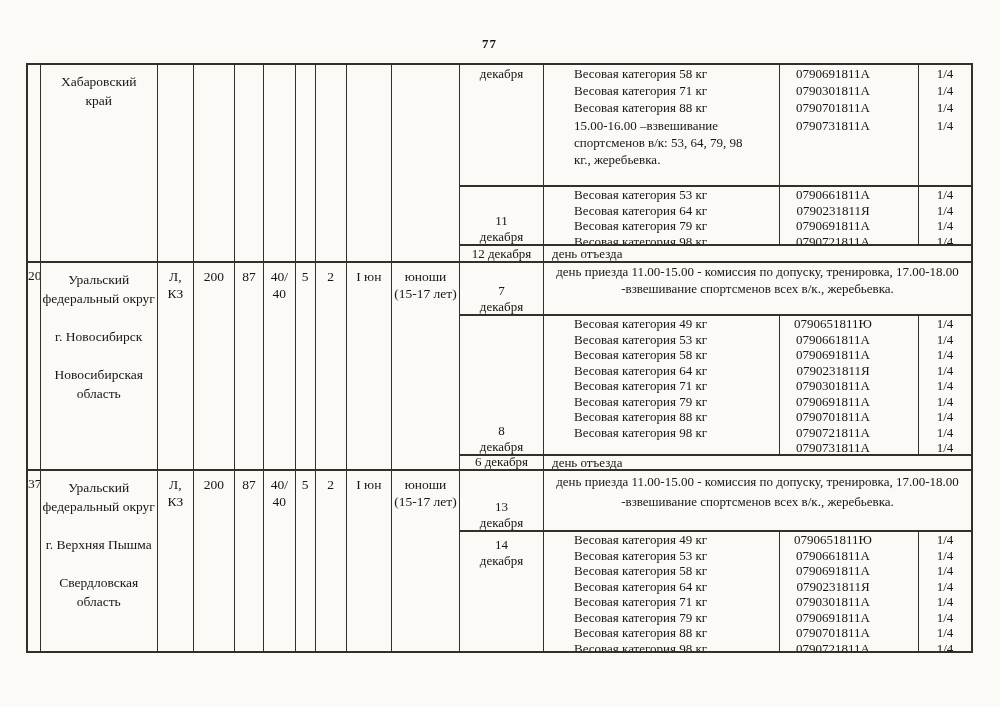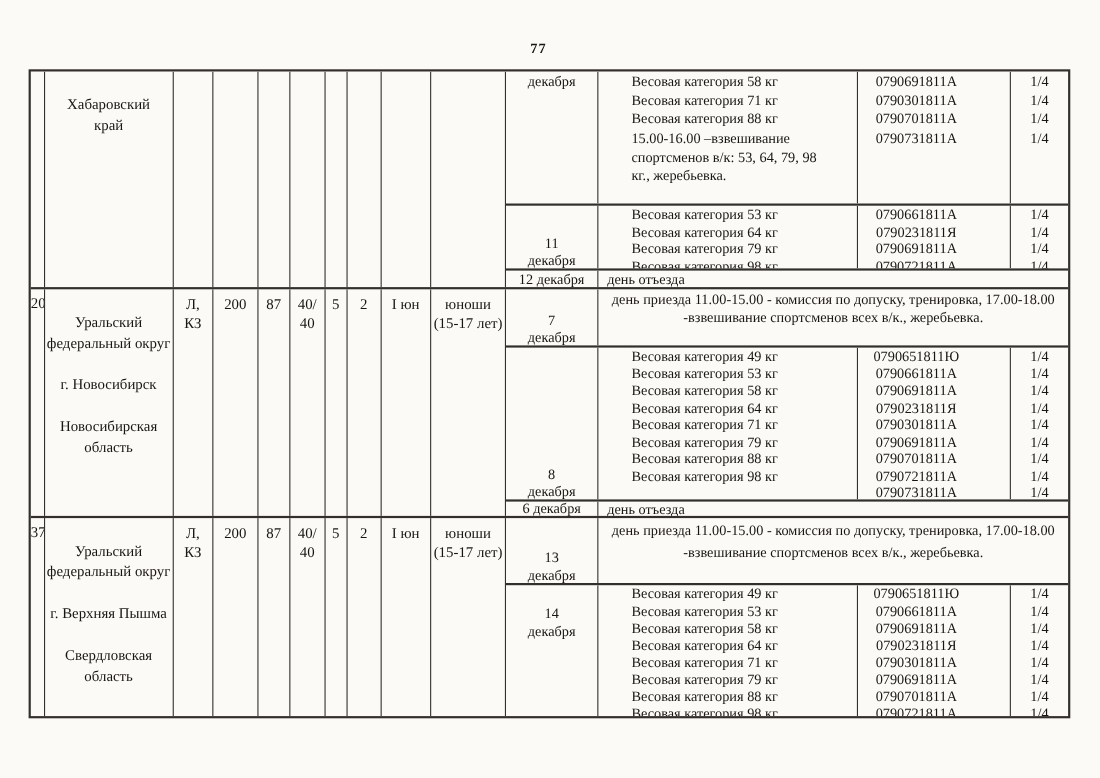--- a/index.html
+++ b/index.html
@@ -12,35 +12,35 @@
               border:2px solid var(--line); display:flex; flex-direction:column; }
   .section{ display:flex; flex-direction:row; overflow:hidden; }
   .section + .section{ border-top:2px solid var(--line); }
   .section-0{ height:196px; } .section-1{ height:208px; } .section-2{ flex:1; }
   .cell{ border-right:1px solid var(--line); height:100%; overflow:hidden; }
   .cw-num{ width:14px; } .cw-region{ width:129px; }
   .cw-a{ width:40px; } .cw-b{ width:45px; } .cw-c{ width:32px; } .cw-d{ width:35px; }
   .cw-e{ width:22px; } .cw-f{ width:34px; } .cw-g{ width:50px; } .cw-h{ width:75px; }
   .cw-date{ width:84px; } .cw-desc{ width:211px;margin-left:24px; } .cw-code{ width:107px; } .cw-frac{ width:53px;margin-left:32px; }
   .num{ text-align:center; font-size:13.5px; padding-top:5px; }
-  .region{ text-align:center; font-size:13.5px; padding-top:20px; }
+  .region{ text-align:center; font-size:13.5px; padding-top:7px; }
   .region .rline{ height:19px; line-height:19px; white-space:nowrap; }
   .small{ text-align:center; font-size:13.5px; padding-top:5px; }
   .small .rline{ height:17px; line-height:17px; white-space:nowrap; }
   .rightpart{ flex:1; display:flex; flex-direction:column; }
   .block{ display:flex; flex-direction:row; overflow:hidden; }
   .block + .block{ border-top:2px solid var(--line); }
   .section-0 .block-0{ height:120px; } .section-0 .block-1{ height:59px; } .section-0 .block-2{ flex:1; }
   .section-1 .block-0{ height:51px; } .section-1 .block-1{ height:140px; } .section-1 .block-2{ flex:1; }
   .section-2 .block-0{ height:59px; } .section-2 .block-1{ flex:1; }
   .datecell{ display:flex; flex-direction:column; align-items:center; justify-content:flex-end;
              font-size:13px; text-align:center; }
   .datecell .dline{ line-height:15.5px; white-space:nowrap; }
   .section-0 .block-0 .datecell{ justify-content:flex-start; padding-top:1px; }
-  .section-2 .block-1 .datecell{ justify-content:flex-start; padding-top:18px; }
+  .section-2 .block-1 .datecell{ justify-content:flex-start; padding-top:5px; }
   .content{ flex:1; display:flex; flex-direction:row; }
   .colv{ height:100%; }
   .colv .line{ height:15.5px; line-height:15.5px; font-size:13px; white-space:nowrap; overflow:hidden; }
   .section-0 .block-0 .colv .line{ height:17.2px; line-height:17.2px; }
   .desc .line{ padding-left:6px; }
   .codec{ border-left:1px solid var(--line); text-align:center; }
   .fracc{ border-left:1px solid var(--line); text-align:center; }
   .span-text{ flex:1; font-size:13px; display:flex; align-items:center; padding-left:8px; }
   .section-1 .block-0 .span-text, .section-2 .block-0 .span-text{
       display:block; padding:0 4px; text-align:center; }

